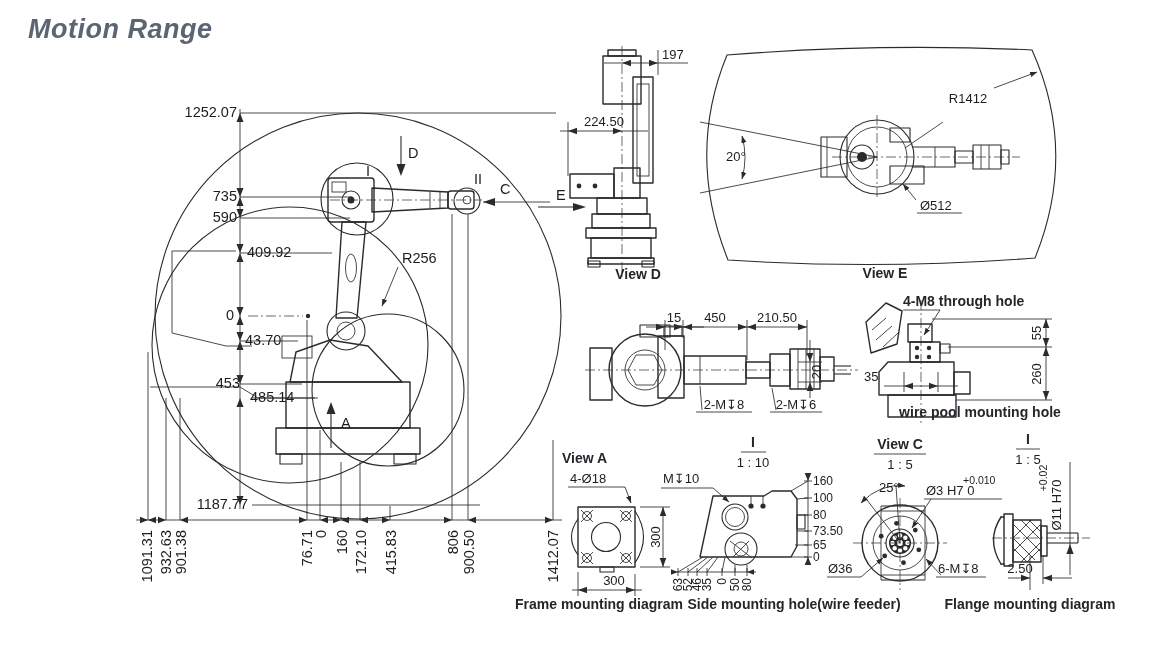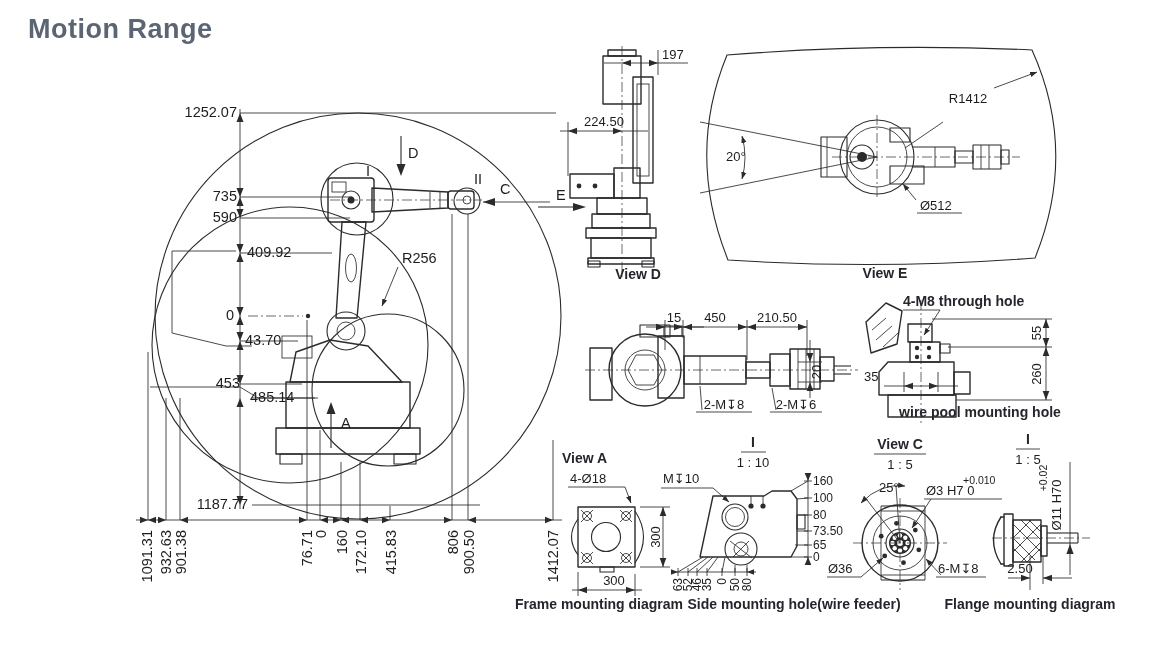--- a/index.html
+++ b/index.html
@@ -1,19 +1,19 @@
 <!DOCTYPE html>
 <html><head>
 <meta charset="utf-8">
 <style>
   html,body{margin:0;padding:0;background:#fff;}
   .stage{position:relative;width:1164px;height:659px;background:#fff;overflow:hidden;
          font-family:"Liberation Sans","DejaVu Sans",sans-serif;}
   .page-title{position:absolute;left:28px;top:14px;font-size:27px;font-weight:700;
-              letter-spacing:.5px;color:#5b6573;margin:0;}
+              letter-spacing:.5px;color:#5b6573;margin:0;font-style:italic;}
   svg{position:absolute;left:0;top:0;}
   svg text{font-family:"Liberation Sans","DejaVu Sans",sans-serif;fill:#1d1d20;}
   .d14{font-size:14.5px}
   .d13{font-size:13px}
   .d12{font-size:12px}
   .d10{font-size:10.5px}
   .cap{font-size:14px;font-weight:700;fill:#24262b}
   .o{fill:none;stroke:#2b2b2e;stroke-width:1.4;stroke-linejoin:round;stroke-linecap:round}
   .o2{fill:none;stroke:#2b2b2e;stroke-width:1.1;stroke-linejoin:round}
   .t{fill:none;stroke:#2b2b2e;stroke-width:.85}

